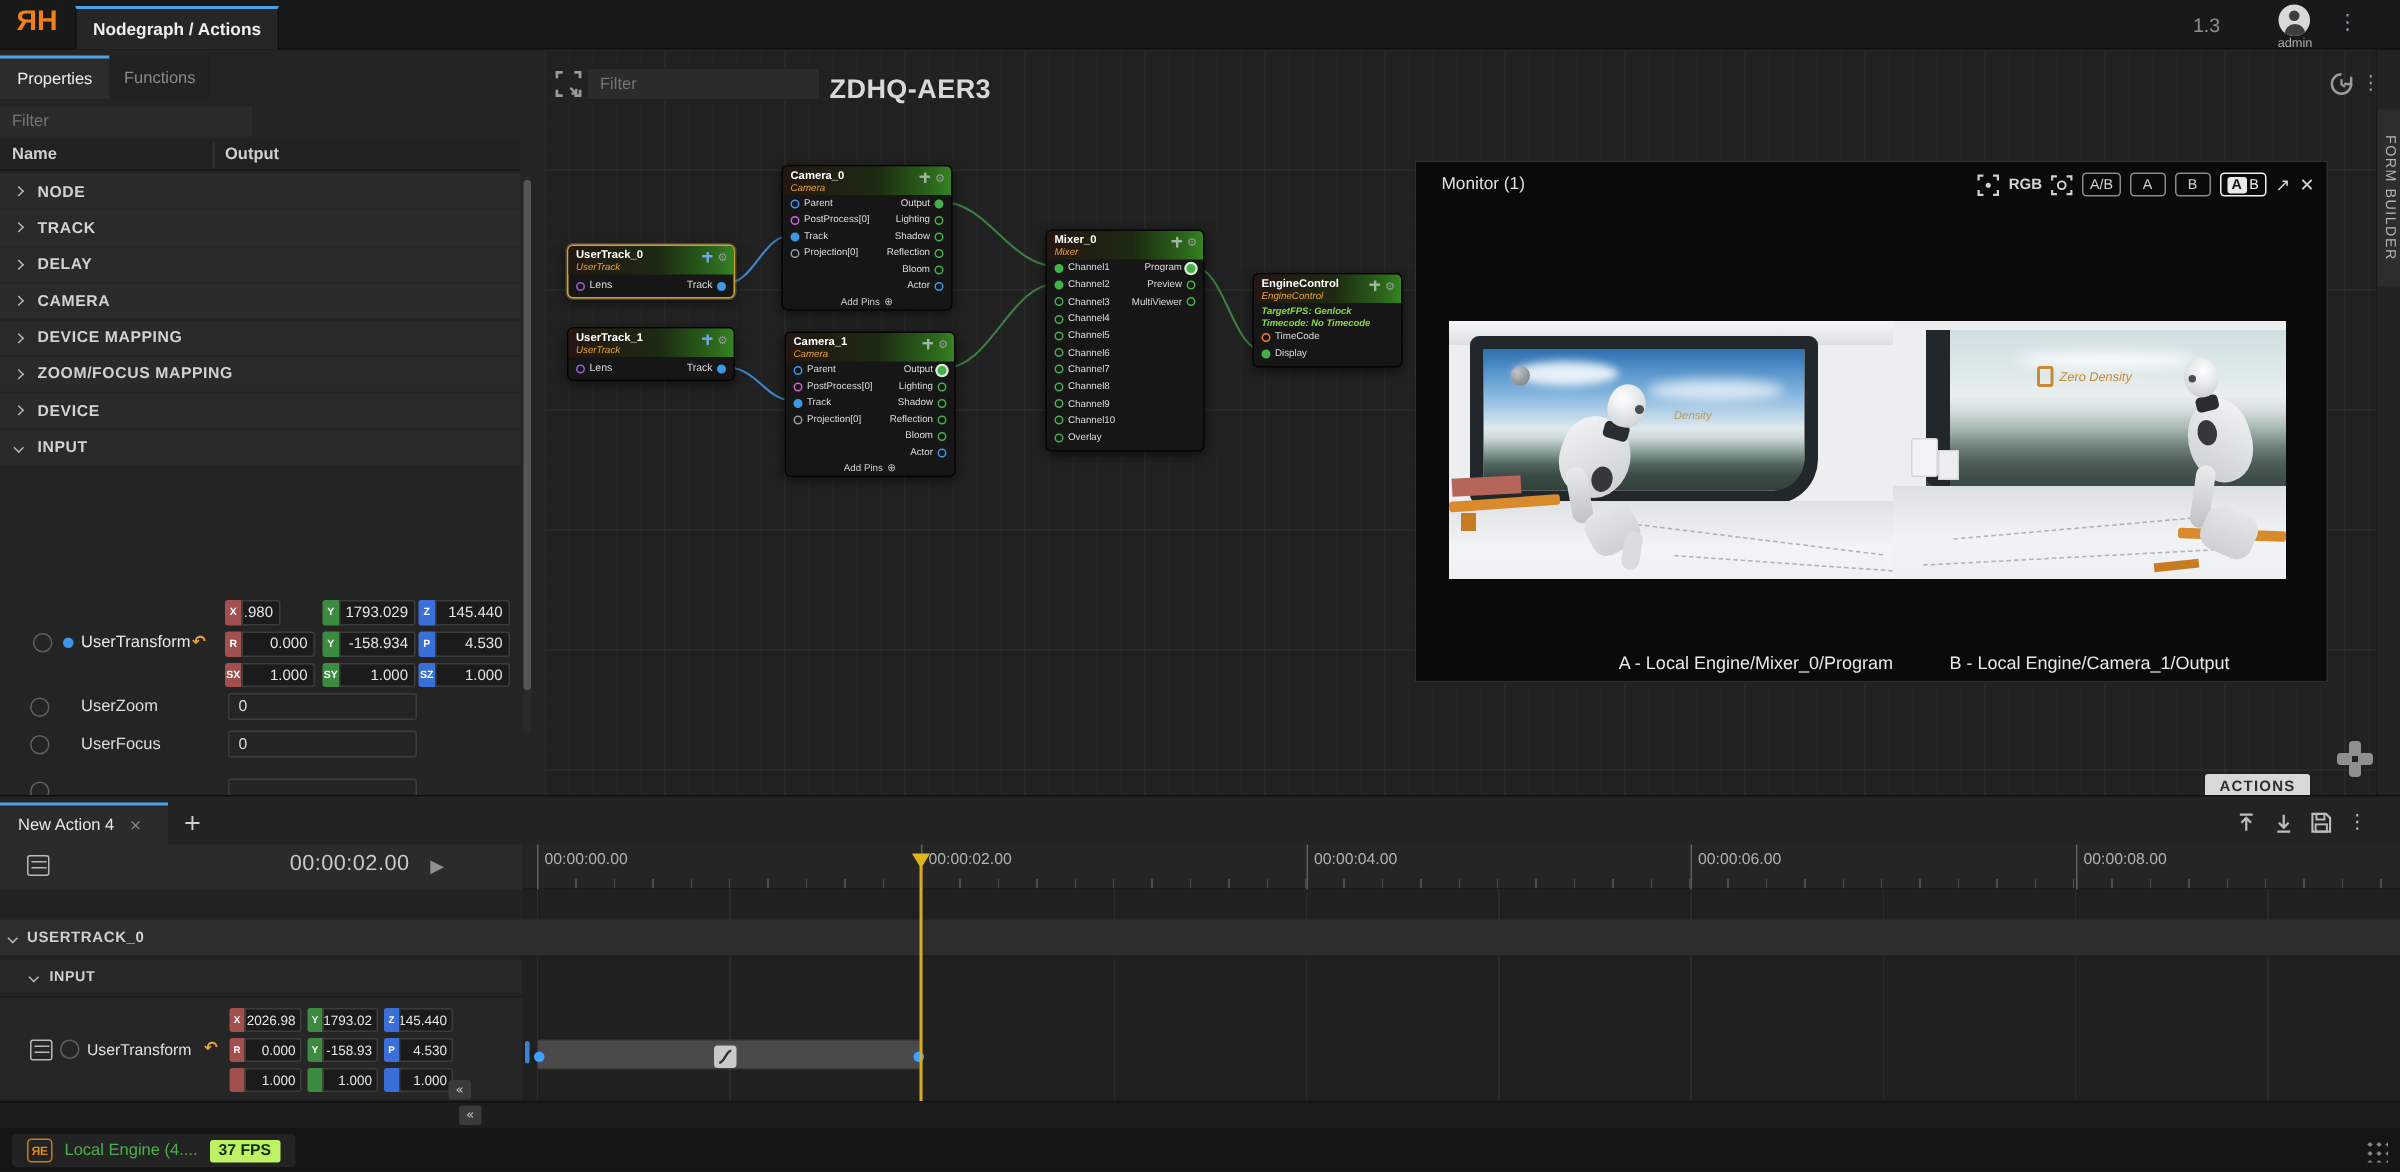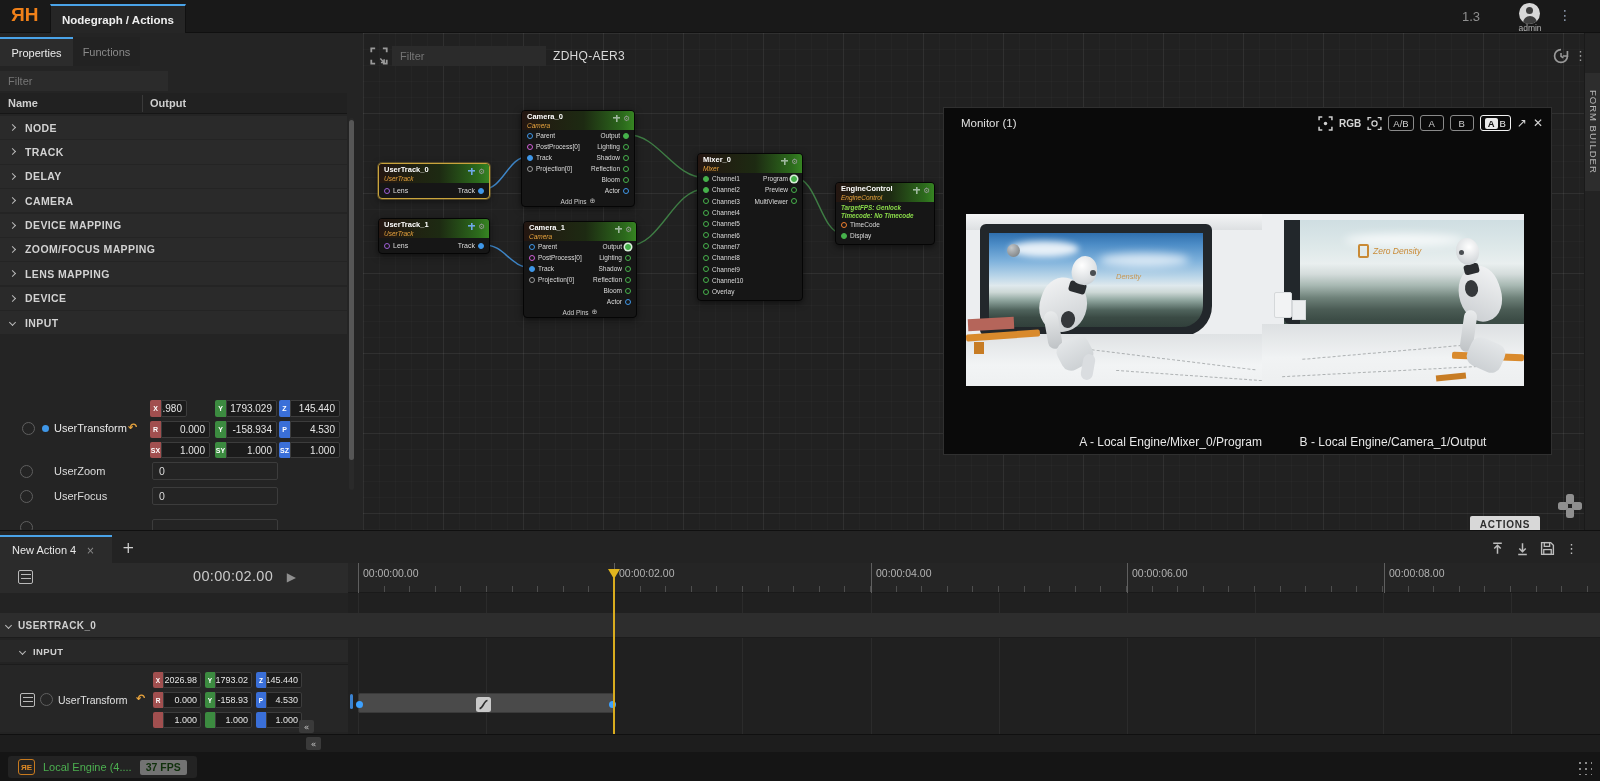--- a/index.html
+++ b/index.html
@@ -49,21 +49,21 @@
 
   
   #graph { position:absolute; left:363px; top:33px; width:1221px; height:497px; z-index:1;
     background:
       linear-gradient(rgba(255,255,255,.05) 1px, transparent 1px) 0 0/80px 80px,
       linear-gradient(90deg, rgba(255,255,255,.05) 1px, transparent 1px) 0 0/80px 80px,
       linear-gradient(rgba(255,255,255,.02) 1px, transparent 1px) 0 0/16px 16px,
       linear-gradient(90deg, rgba(255,255,255,.02) 1px, transparent 1px) 0 0/16px 16px,
       #212121;}
   #graph-filter { position:absolute; left:392px; top:46px; width:154px; height:20px; background:#2b2b2b; border:none; color:#9a9a9a; font-size:11px; padding-left:8px; outline:none; z-index:2;}
-  #graph-title { position:absolute; left:553px; top:49px; color:#d8d8d8; font-size:12px; font-weight:400; letter-spacing:.3px; z-index:2;}
+  #graph-title { position:absolute; left:553px; top:49px; color:#d8d8d8; font-size:18px; font-weight:700; letter-spacing:.3px; z-index:2;}
   .toolicon { position:absolute; z-index:2; color:#9a9a9a;}
   #svg-edges { position:absolute; left:0; top:0; width:1600px; height:781px; z-index:3; pointer-events:none;}
 
   .node { position:absolute; background:#161616; border:1px solid #050505; border-radius:4px; box-shadow:0 2px 7px rgba(0,0,0,.55); z-index:4;}
   .node.sel { border:1px solid #c9a43d; box-shadow:0 0 0 1px rgba(201,164,61,.35), 0 2px 7px rgba(0,0,0,.55);}
   .nh { position:relative; height:19px; padding:2px 5px 0; border-radius:3px 3px 0 0;
     background:linear-gradient(90deg,#241611 0%, #1d2a12 55%, #2c6a1c 90%, #368422 100%);}
   .nh-title { font-size:7.5px; font-weight:700; color:#fff; line-height:8.5px; white-space:nowrap;}
   .nh-sub { font-size:6.5px; font-style:italic; color:#e8a33d; line-height:7.5px; white-space:nowrap;}
   .nh-icons { position:absolute; top:3.5px; right:4px; display:flex; gap:3px; align-items:center;}
@@ -203,21 +203,21 @@
   #tl-bottom { position:absolute; left:0; top:203px; width:1600px; height:19px; background:#1d1d1d; border-top:1px solid #101010;}
   .collapse-btn { position:absolute; width:15px; height:13px; background:#3a3a3a; border-radius:2px; color:#c5c5c5; font-size:9px; display:flex; align-items:center; justify-content:center;}
   #pane-thumb { position:absolute; left:350px; top:163px; width:3px; height:15px; background:#3b82d0; border-radius:2px;}
 
   
   #statusbar { position:absolute; left:0; top:752px; width:1600px; height:29px; background:#151515; z-index:15;}
   #status-chip { position:absolute; left:8px; top:4px; height:22px; background:#232323; border-radius:3px; display:flex; align-items:center; gap:8px; padding:0 10px;}
   #re-logo { width:17px; height:16px; border:1.5px solid #c87a1e; border-radius:3px; color:#e08a24; font-size:8px; font-weight:800; display:flex; align-items:center; justify-content:center;}
   #re-logo .flip { display:inline-block; transform:scaleX(-1);}
   #engine-label { color:#4caf50; font-size:11px;}
-  #fps-badge { background:#737373; color:#10300c; font-size:10.5px; font-weight:700; padding:1.5px 6px; border-radius:2px;}
+  #fps-badge { background:#bef264; color:#10300c; font-size:10.5px; font-weight:700; padding:1.5px 6px; border-radius:2px;}
   #dots-grid { position:absolute; right:8px; top:7px; width:16px; height:16px;
     background-image:radial-gradient(#8a8a8a 1.3px, transparent 1.5px); background-size:6px 6px; background-position:1px 1px;}
 </style>
 </head>
 <body>
 
 <div id="root">
 
   <div id="topbar">
     <div id="logo"><span class="flip">R</span><span>H</span></div>
@@ -263,24 +263,20 @@
           <span class="chev r"></span>
           <span class="lab">CAMERA</span>
         </div>
       <div class="sec-row">
           <span class="chev r"></span>
           <span class="lab">DEVICE MAPPING</span>
         </div>
       <div class="sec-row">
           <span class="chev r"></span>
           <span class="lab">ZOOM/FOCUS MAPPING</span>
-        </div>
-      <div class="sec-row">
-          <span class="chev r"></span>
-          <span class="lab">LENS MAPPING</span>
         </div>
       <div class="sec-row">
           <span class="chev r"></span>
           <span class="lab">DEVICE</span>
         </div>
       <div class="sec-row">
           <span class="chev d"></span>
           <span class="lab">INPUT</span>
         </div>
     </div>

